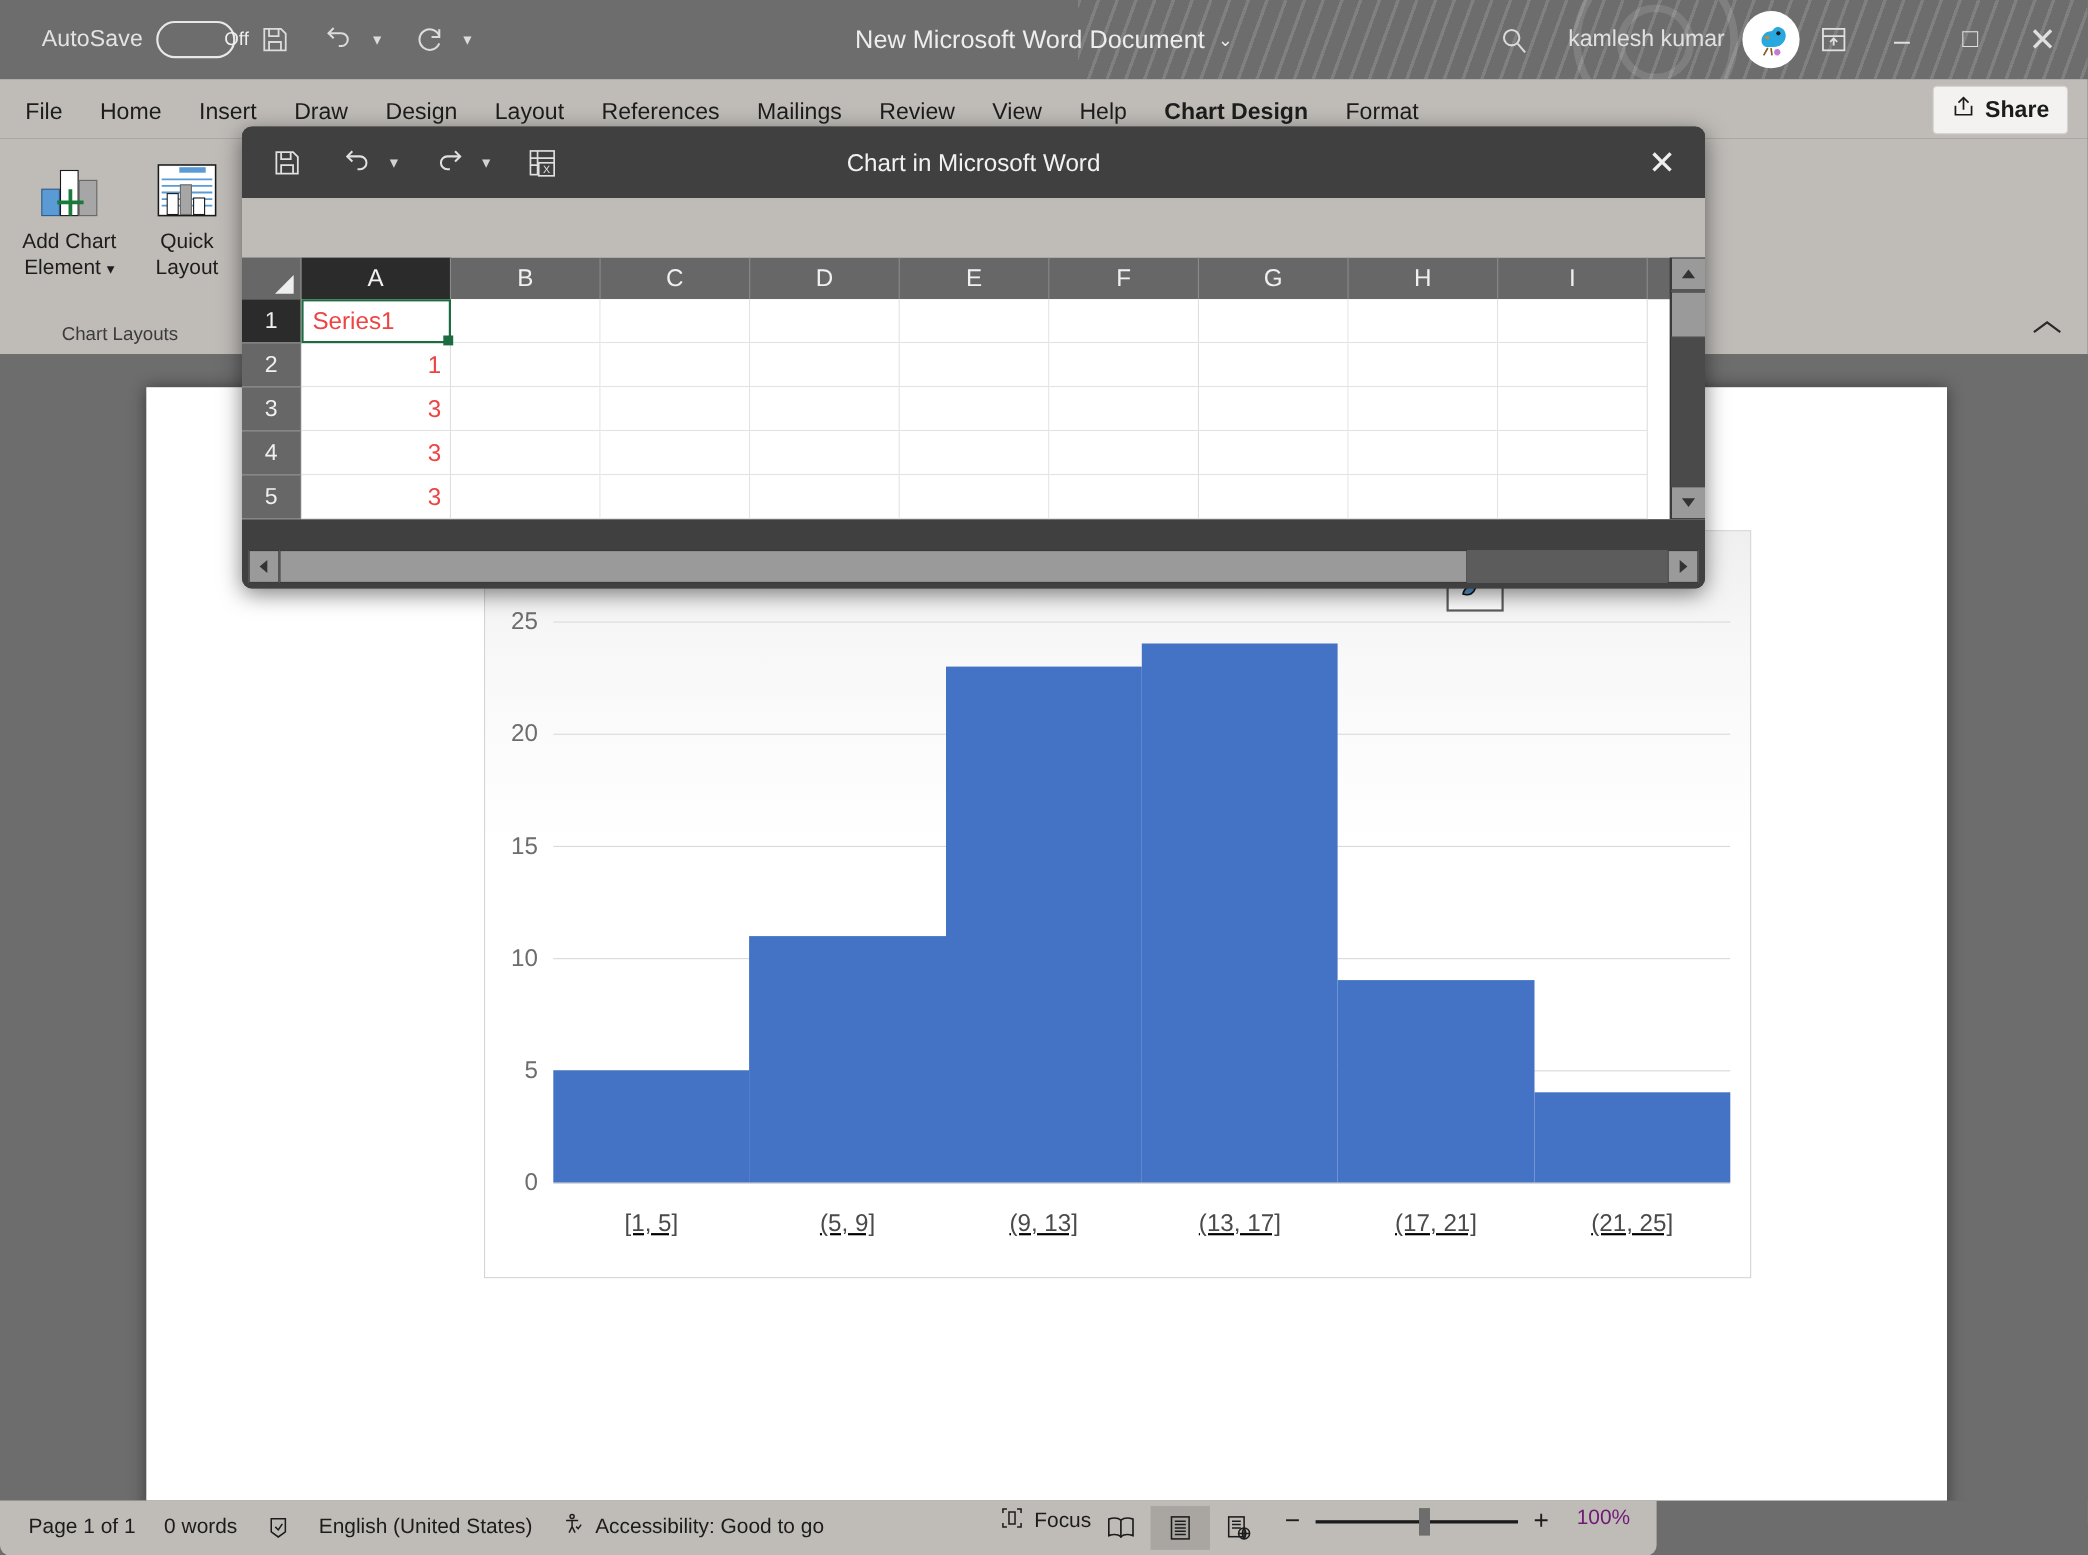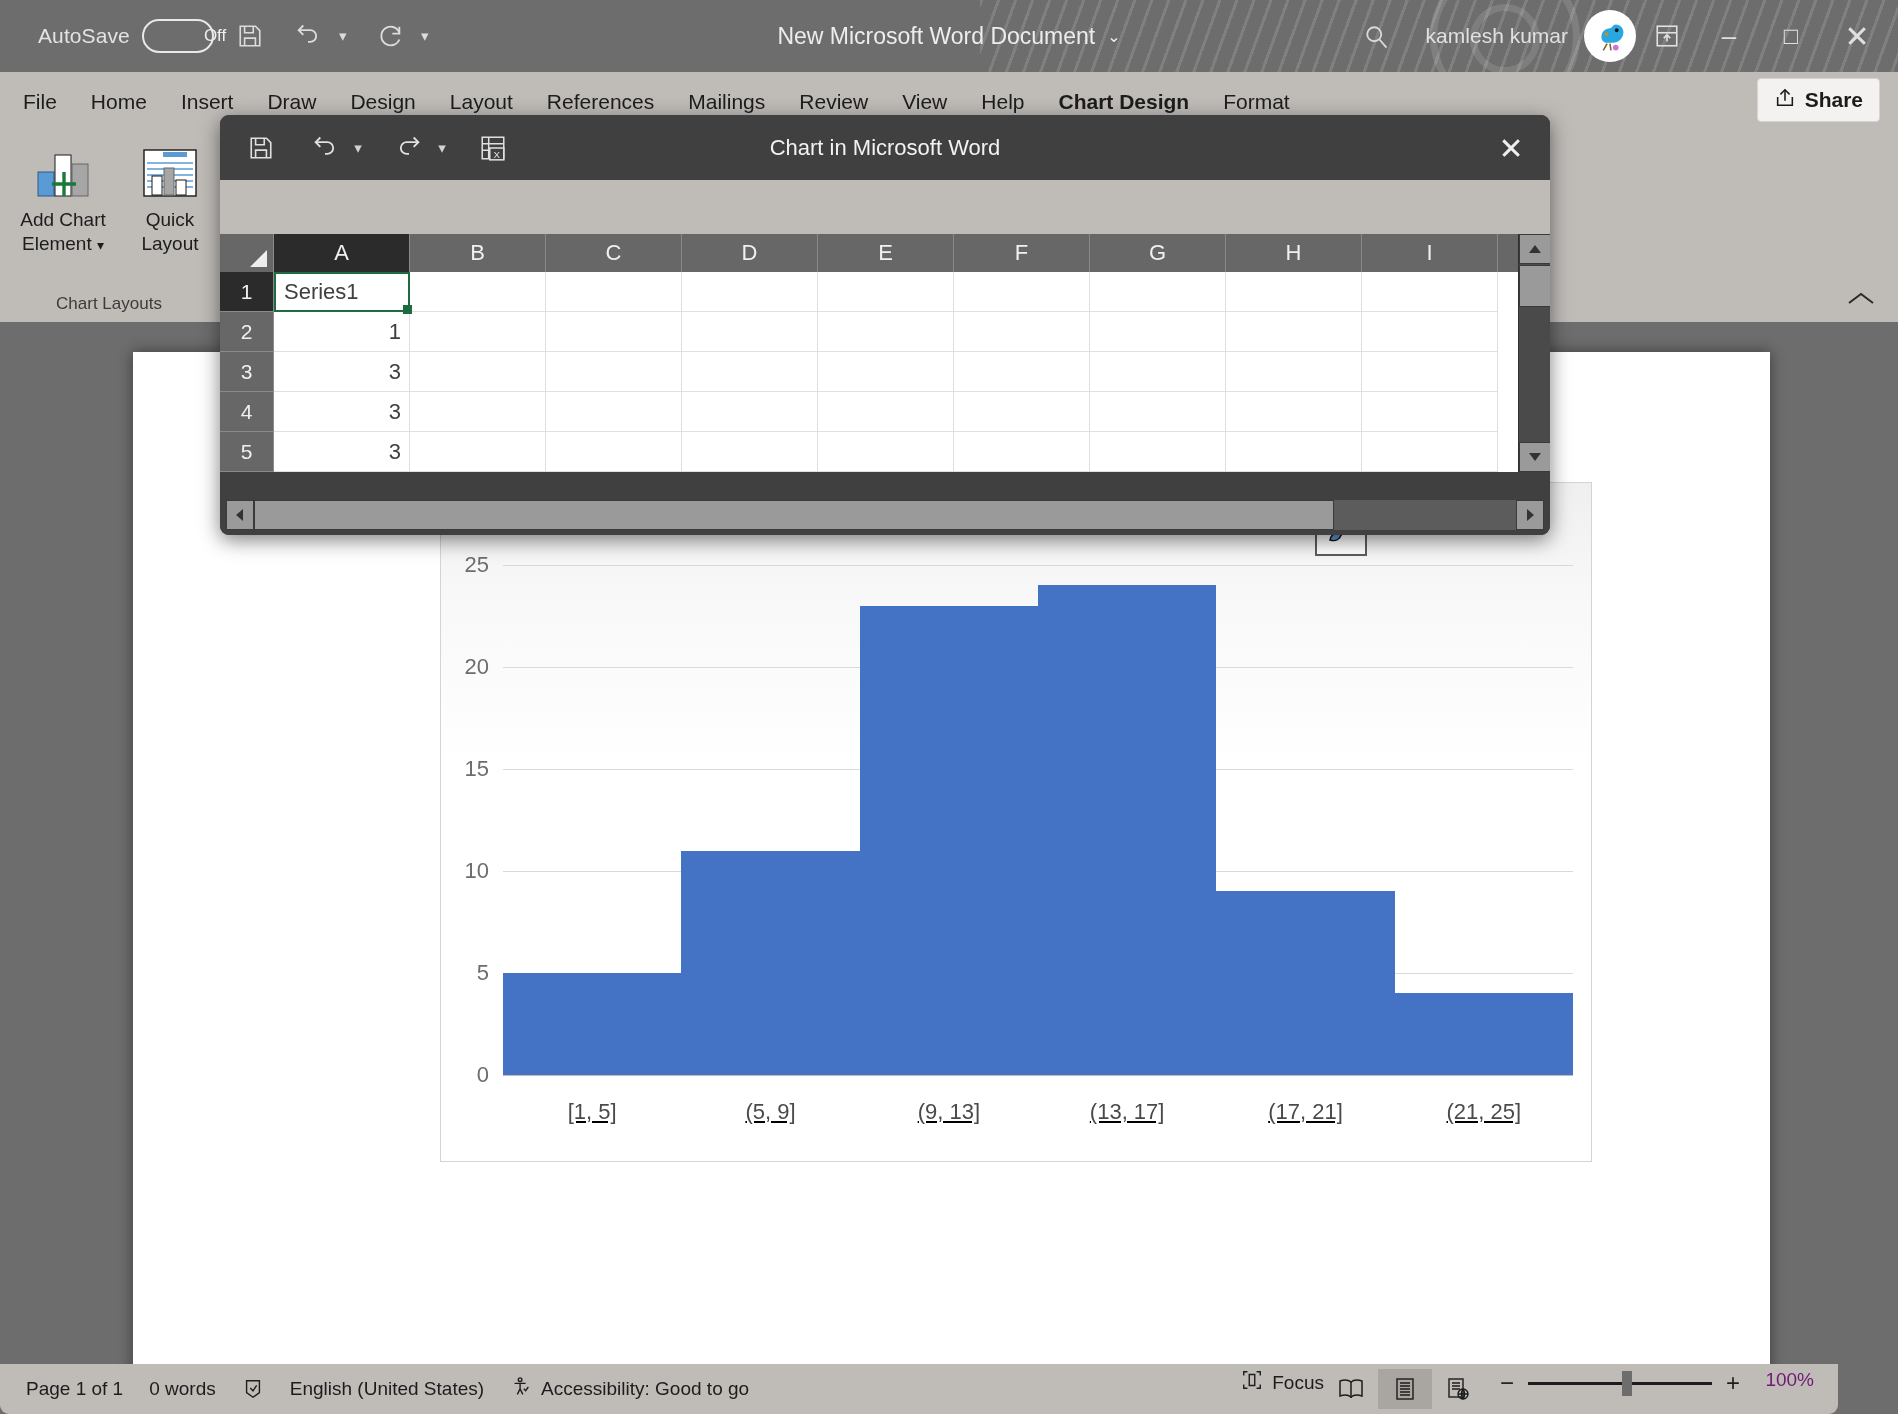--- a/index.html
+++ b/index.html
@@ -181,21 +181,21 @@
   .mx-col.sel { background: #2b2b2b; }
   .mx-row { display: flex; height: 40px; }
   .mx-rowhdr {
     width: 54px; background: #676767; color: #f0f0f0; font-size: 21px;
     display: flex; align-items: center; justify-content: center;
     border-right: 1px solid #8a8a8a; border-bottom: 1px solid #8a8a8a;
   }
   .mx-rowhdr.sel { background: #2b2b2b; }
   .mx-cell {
     width: 136px; border-right: 1px solid #dfdfdf; border-bottom: 1px solid #dfdfdf;
-    background: #fff; font-size: 22px; color: #404040;
+    background: #fff; font-size: 22px; color: #ef4444;
     display: flex; align-items: center; padding: 0 8px;
   }
   .mx-cell.num { justify-content: flex-end; }
   .mx-cell.active {
     border: 2px solid #1d6b40; position: relative;
   }
   .mx-cell.active::after {
     content: ""; position: absolute; right: -4px; bottom: -4px;
     width: 9px; height: 9px; background: #1d6b40;
   }
@@ -215,21 +215,21 @@
   .mx-hs-left, .mx-hs-right {
     width: 28px; height: 30px; background: #9a9a9a; border: 1px solid #3a3a3a;
     display: flex; align-items: center; justify-content: center;
   }
   .mx-hs-track { flex: 1; height: 30px; background: #5c5c5c; position: relative; }
   .mx-hs-thumb { position: absolute; left: 0; top: 0; height: 30px; width: 1080px;
     background: #9a9a9a; border: 1px solid #3a3a3a; }
 
   
   .statusbar {
-    position: absolute; left: 0; bottom: 0; width: 1838px; height: 50px;
+    position: absolute; left: 0; bottom: 0; width: 1506px; height: 50px;
     background: #bfbcb8; display: flex; align-items: center;
     border-radius: 0 0 9px 9px;
   }
   .sb-item { font-size: 19px; color: #1c1c1c; margin-left: 26px; display: flex; align-items: center; gap: 9px; }
   .sb-right { position: absolute; right: 20px; display: flex; align-items: flex-start; gap: 0; }
   .sb-viewbtn { width: 54px; height: 40px; display: flex; align-items: center; justify-content: center; }
   .sb-viewbtn.active { background: #a9a6a2; }
   .zoom-slider { display: flex; align-items: center; gap: 14px; margin: 0 14px; }
   .zs-track { width: 184px; height: 3px; background: #1c1c1c; position: relative; }
   .zs-thumb { position: absolute; left: 94px; top: -11px; width: 10px; height: 25px; background: #6d6d6d; }

